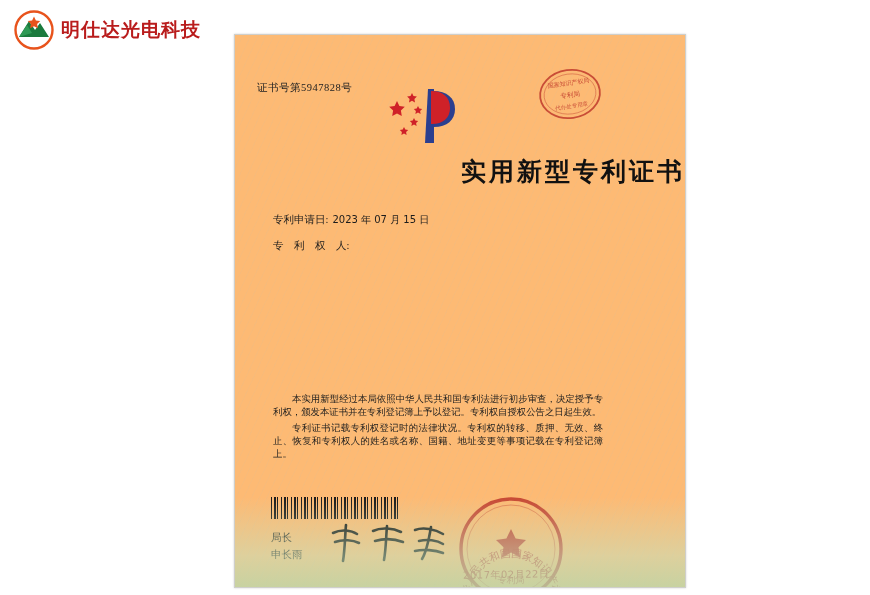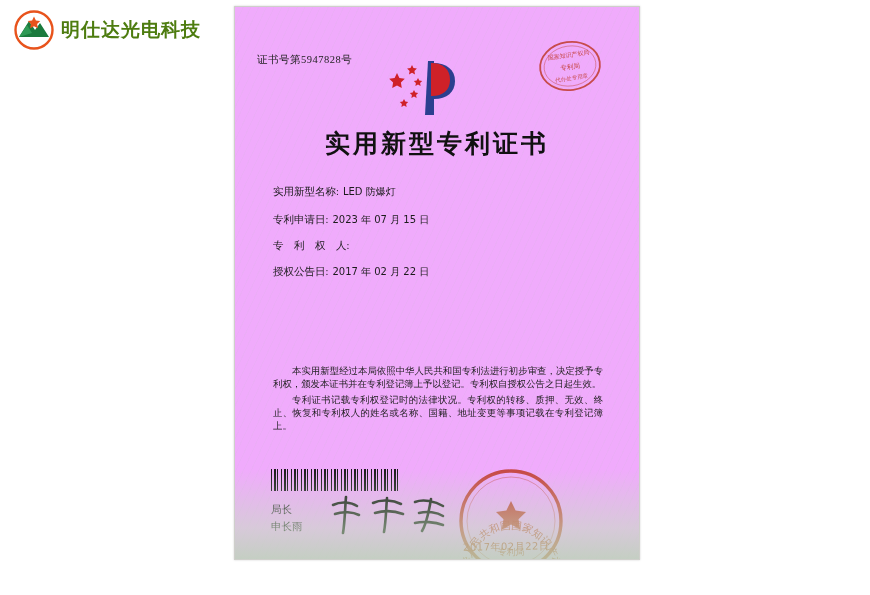--- a/index.html
+++ b/index.html
@@ -28,36 +28,37 @@
   .logo-mark {
     width: 40px;
     height: 40px;
     position: relative;
   }
   .logo-mark svg { display: block; }
   .logo-text {
     font-family: Liberation Mono, monospace;
     font-size: 19px;
     font-weight: bold;
-    color: #4d7c0f;
+    color: #b91c1c;
     letter-spacing: 1px;
     white-space: nowrap;
   }
 
   
   .certificate {
     position: absolute;
     left: 234px;
-    top: 6px;
+    top: 34px;
     width: 404px;
     height: 552px;
-    background: #f0abfc;
+    background: #fdba74;
     border: 1px solid #cfcfcb;
     box-shadow: 0 0 2px rgba(0,0,0,.18);
     overflow: hidden;
+    padding-left: 46px;
   }
   
   .cert-tint {
     position: absolute;
     left: 0; right: 0; bottom: 0;
     height: 90px;
     background: linear-gradient(to bottom, rgba(210,232,205,0) 0%, rgba(196,226,190,.55) 65%, rgba(182,218,176,.75) 100%);
     pointer-events: none;
   }
   .cert-inner {
@@ -82,21 +83,21 @@
     top: 50px;
     width: 108px;
     height: 62px;
   }
 
   .cert-title {
     position: absolute;
     left: 0;
     right: 0;
     top: 120px;
-    text-align: center;
+    text-align: right;
     font-family: "DejaVu Sans", sans-serif;
     font-size: 25px;
     font-weight: bold;
     color: #111;
     letter-spacing: 3px;
   }
 
   
   .seal-top {
     position: absolute;
@@ -254,34 +255,26 @@
             <text x="37" y="20" font-size="6" fill="#c0392b" text-anchor="middle" font-family="DejaVu Sans, sans-serif" opacity=".85">国家知识产权局</text>
             <text x="37" y="32" font-size="6.5" fill="#c0392b" text-anchor="middle" font-family="DejaVu Sans, sans-serif" opacity=".9">专利局</text>
             <text x="37" y="43" font-size="5.5" fill="#c0392b" text-anchor="middle" font-family="DejaVu Sans, sans-serif" opacity=".8">代办处专用章</text>
           </g>
         </svg>
       </span>
 
       <div class="cert-title">实用新型专利证书</div>
 
       <div class="fields">
-        <div class="field-row">
-          <span class="field-label">实用新型名称:</span>
-          <span class="field-value">LED 防爆灯</span>
-        </div>
         <div class="field-row wide">
           <span class="field-label">专利申请日:</span>
           <span class="field-value">2023 年 07 月 15 日</span>
         </div>
         <div class="field-row wide">
           <span class="field-label">专　利　权　人:</span>
-        </div>
-        <div class="field-row wide">
-          <span class="field-label">授权公告日:</span>
-          <span class="field-value">2017 年 02 月 22 日</span>
         </div>
       </div>
 
       <div class="body-text">
         <p>本实用新型经过本局依照中华人民共和国专利法进行初步审查，决定授予专利权，颁发本证书并在专利登记簿上予以登记。专利权自授权公告之日起生效。</p>
         <p>专利证书记载专利权登记时的法律状况。专利权的转移、质押、无效、终止、恢复和专利权人的姓名或名称、国籍、地址变更等事项记载在专利登记簿上。</p>
       </div>
 
       <div class="barcode">
         <div class="bars"></div>

